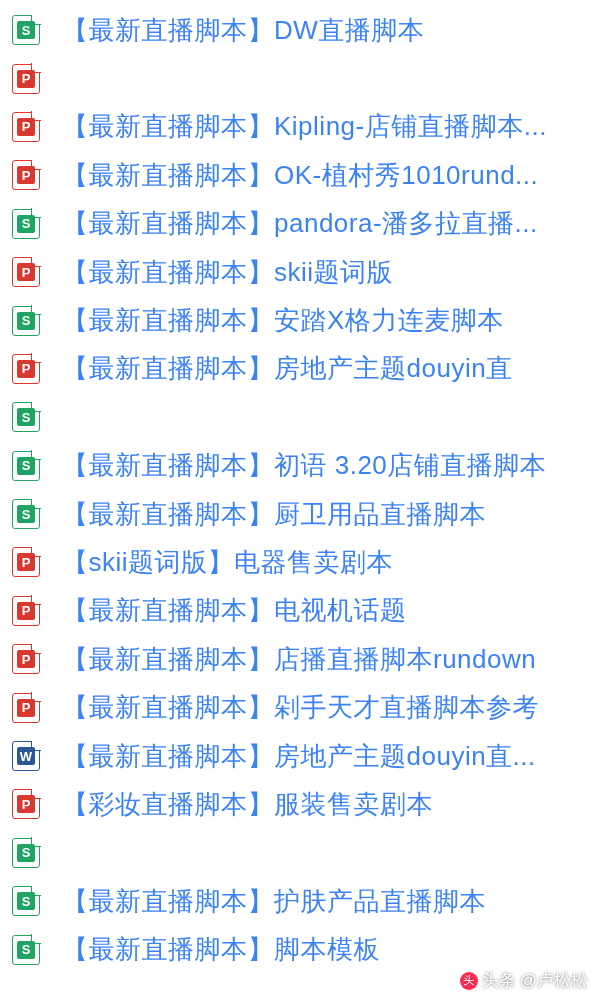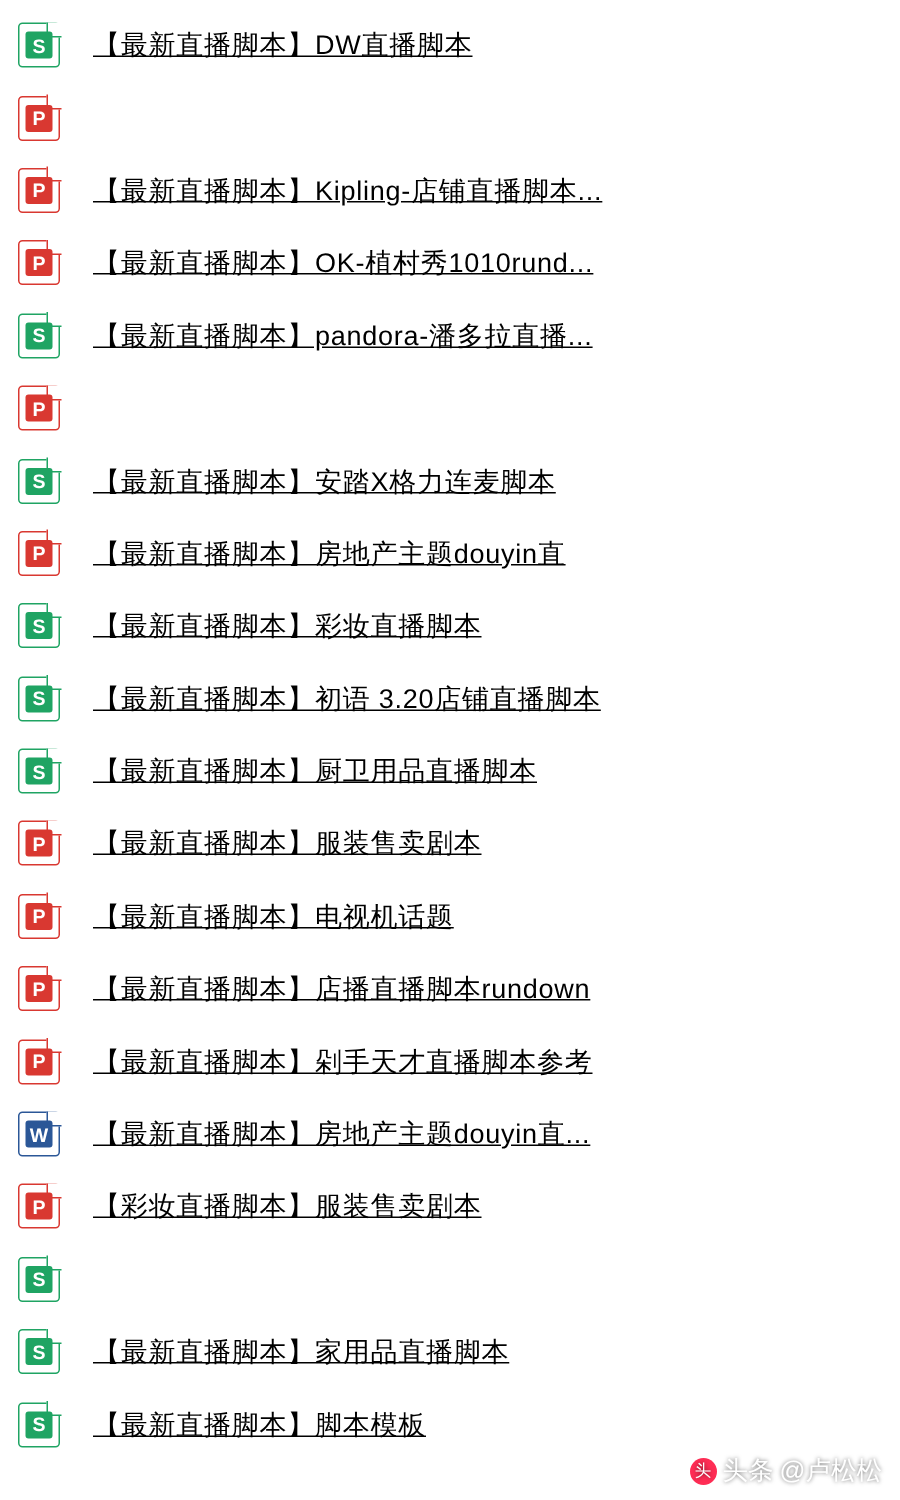--- a/index.html
+++ b/index.html
@@ -76,28 +76,27 @@
     .icon-ppt .letter {
       background: #d93831;
     }
     .icon-doc {
       border-color: #2b5797;
     }
     .icon-doc .letter {
       background: #2b5797;
     }
     .file-name {
-      font-size: 18px;
-      color: #000000;
+      font-size: 26px;
+      color: #3b82f6;
       white-space: nowrap;
       overflow: hidden;
       text-overflow: ellipsis;
       flex: 1;
       letter-spacing: 0.5px;
-      text-decoration: underline;
     }
     .watermark {
       position: absolute;
       bottom: 8px;
       right: 12px;
       font-size: 17px;
       color: #ffffff;
       display: flex;
       align-items: center;
       gap: 4px;
@@ -146,56 +145,56 @@
     <div class="file-row">
       <div class="file-icon icon-xls">
         <span class="letter">S</span>
       </div>
       <div class="file-name">【最新直播脚本】pandora-潘多拉直播...</div>
     </div>
     <div class="file-row">
       <div class="file-icon icon-ppt">
         <span class="letter">P</span>
       </div>
+      <div class="file-name">【最新直播脚本】skii题词版</div>
     </div>
     <div class="file-row">
       <div class="file-icon icon-xls">
         <span class="letter">S</span>
       </div>
       <div class="file-name">【最新直播脚本】安踏X格力连麦脚本</div>
     </div>
     <div class="file-row">
       <div class="file-icon icon-ppt">
         <span class="letter">P</span>
       </div>
       <div class="file-name">【最新直播脚本】房地产主题douyin直</div>
     </div>
     <div class="file-row">
       <div class="file-icon icon-xls">
         <span class="letter">S</span>
       </div>
-      <div class="file-name">【最新直播脚本】彩妆直播脚本</div>
     </div>
     <div class="file-row">
       <div class="file-icon icon-xls">
         <span class="letter">S</span>
       </div>
       <div class="file-name">【最新直播脚本】初语 3.20店铺直播脚本</div>
     </div>
     <div class="file-row">
       <div class="file-icon icon-xls">
         <span class="letter">S</span>
       </div>
       <div class="file-name">【最新直播脚本】厨卫用品直播脚本</div>
     </div>
     <div class="file-row">
       <div class="file-icon icon-ppt">
         <span class="letter">P</span>
       </div>
-      <div class="file-name">【最新直播脚本】服装售卖剧本</div>
+      <div class="file-name">【skii题词版】电器售卖剧本</div>
     </div>
     <div class="file-row">
       <div class="file-icon icon-ppt">
         <span class="letter">P</span>
       </div>
       <div class="file-name">【最新直播脚本】电视机话题</div>
     </div>
     <div class="file-row">
       <div class="file-icon icon-ppt">
         <span class="letter">P</span>
@@ -222,21 +221,21 @@
     </div>
     <div class="file-row">
       <div class="file-icon icon-xls">
         <span class="letter">S</span>
       </div>
     </div>
     <div class="file-row">
       <div class="file-icon icon-xls">
         <span class="letter">S</span>
       </div>
-      <div class="file-name">【最新直播脚本】家用品直播脚本</div>
+      <div class="file-name">【最新直播脚本】护肤产品直播脚本</div>
     </div>
     <div class="file-row">
       <div class="file-icon icon-xls">
         <span class="letter">S</span>
       </div>
       <div class="file-name">【最新直播脚本】脚本模板</div>
     </div>
   </div>
 
 <div class="watermark">

